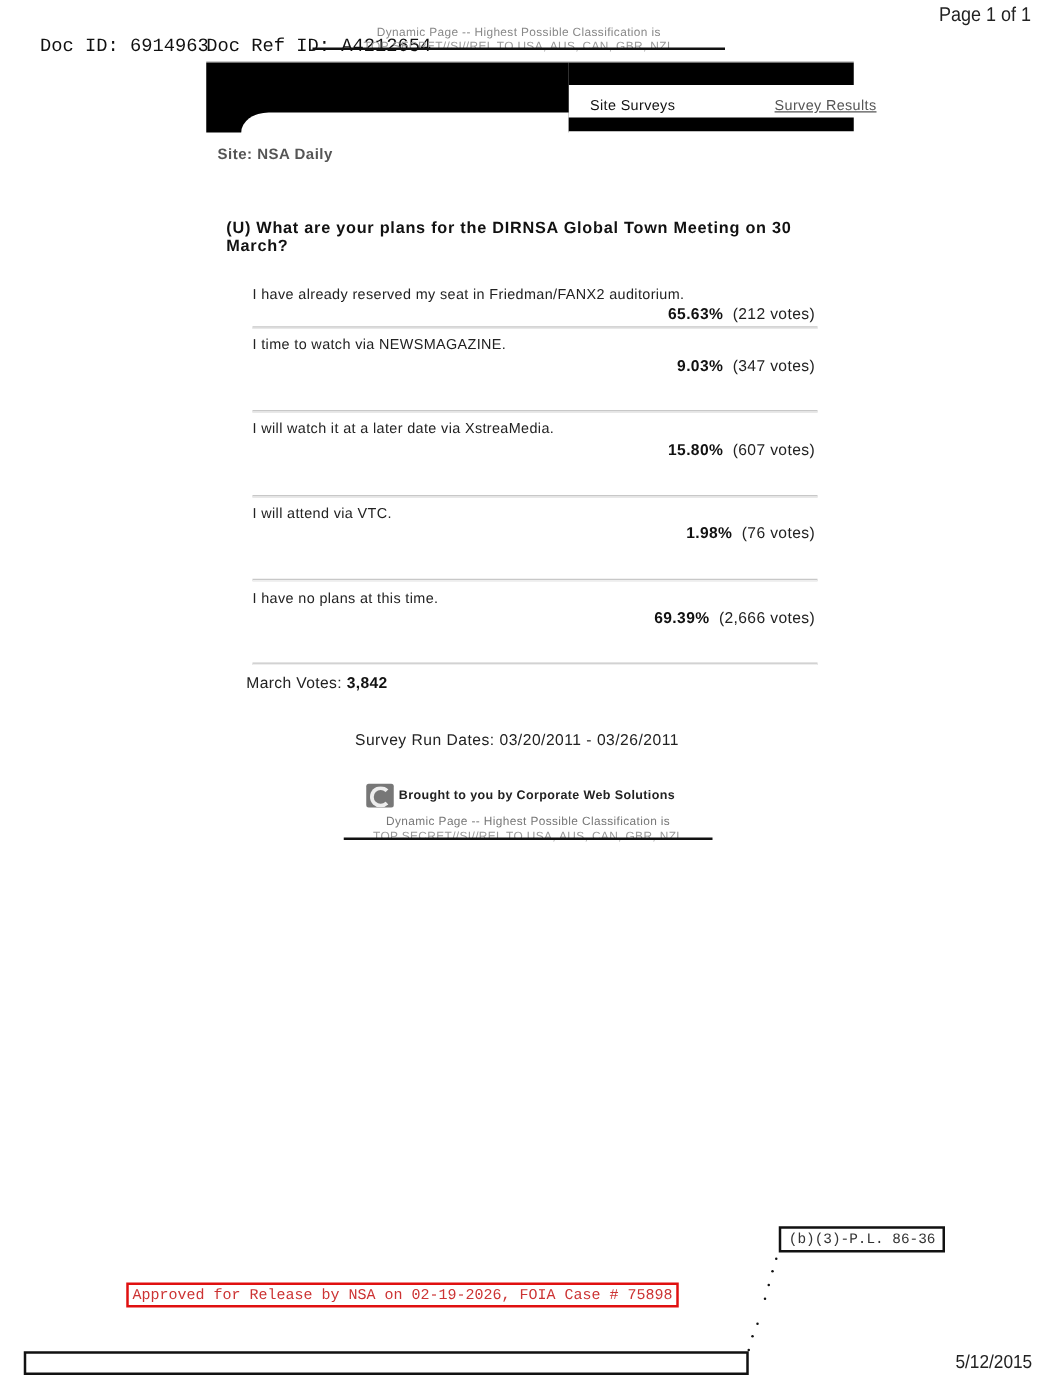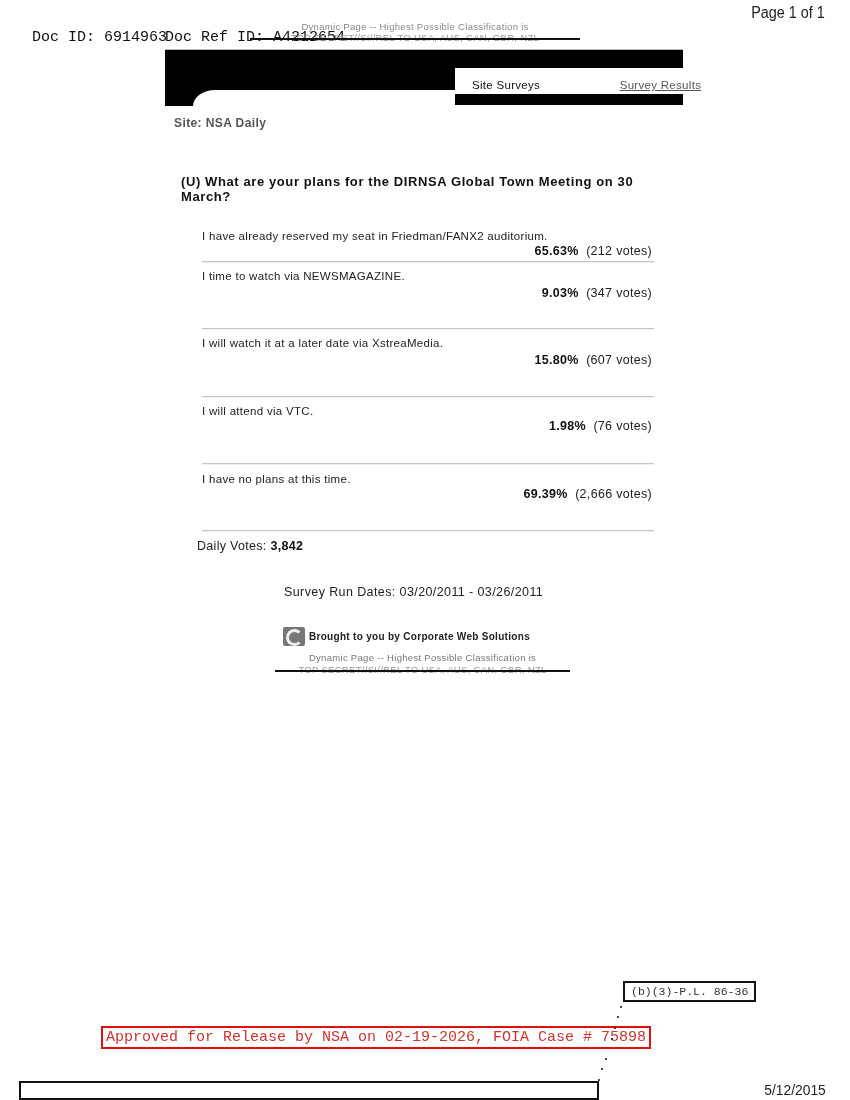--- a/index.html
+++ b/index.html
@@ -35,27 +35,27 @@
   .option { position: absolute; left: 202px; width: 452px; }
   .opt-text { font-size: 11.5px; color: #222; letter-spacing: 0.3px; }
   .opt-result { position: absolute; right: 2px; font-size: 12.5px; color: #222; letter-spacing: 0.3px; }
   .opt-pct { font-weight: bold; color: #111; }
   .sep { position: absolute; left: 202px; width: 452px; height: 1px; background: #c8c8c8; border-bottom: 1px solid #eee; }
 
   #total { left: 197px; top: 539px; font-size: 12.5px; color: #222; letter-spacing: 0.3px; }
   #total b { color: #111; }
   #run-dates { left: 284px; top: 585px; font-size: 12.5px; color: #222; letter-spacing: 0.4px; }
 
-  #brand { left: 283px; top: 627px; font-size: 10px; font-weight: bold; color: #222; letter-spacing: 0.3px; display: flex; align-items: center; }
+  #brand { left: 293px; top: 627px; font-size: 10px; font-weight: bold; color: #222; letter-spacing: 0.3px; display: flex; align-items: center; }
   #brand-logo { width: 22px; height: 19px; background: #777; border-radius: 2px; margin-right: 4px; position: relative; }
   #brand-logo::before { content: ""; position: absolute; left: 3px; top: 2px; width: 11px; height: 11px; border: 3px solid #eee; border-right-color: transparent; border-radius: 50%; }
   .classif-bot { left: 275px; top: 652px; width: 295px; text-align: center; font-size: 9.5px; color: #777; line-height: 12px; letter-spacing: 0.3px; }
 
   #exemption { left: 623px; top: 981px; border: 2px solid #111; padding: 2px 6px; font-size: 11.5px; color: #333; }
-  #approved { left: 101px; top: 1026px; border: 2px solid #e01010; padding: 1px 3px; font-size: 15px; color: #cc3333; }
+  #approved { left: 101px; top: 1026px; border: 2px solid #e01010; padding: 1px 3px; font-size: 12px; color: #cc3333; }
   #redact-box { left: 19px; top: 1081px; width: 576px; height: 15px; border: 2px solid #111; }
   #date-stamp { right: 24px; top: 1081px; font-size: 15px; color: #222; transform: scaleX(0.92); transform-origin: right; }
   .dot { position: absolute; width: 2px; height: 2px; background: #111; border-radius: 50%; }
 </style>
 </head>
 <body>
 
 <div class="abs" id="page-num">Page 1 of 1</div>
 <div class="abs serif" id="doc-id">Doc ID: 6914963</div>
 <div class="abs serif" id="doc-ref">Doc Ref ID: A4212654</div>
@@ -120,21 +120,21 @@
 <div class="option" style="top:473px;">
   <div class="opt-text">I have no plans at this time.</div>
   <div class="opt-result" style="top:14px;">
     <span class="opt-pct">69.39%</span>&nbsp;
     <span>(2,666 votes)</span>
   </div>
 </div>
 <div class="sep" style="top:530px;"></div>
 
 <div class="abs" id="total">
-  <span>Daily Votes:</span>
+  <span>March Votes:</span>
   <b>3,842</b>
 </div>
 
 <div class="abs" id="run-dates">Survey Run Dates: 03/20/2011 - 03/26/2011</div>
 
 <div class="abs" id="brand">
   <span id="brand-logo"></span>
   <span>Brought to you by Corporate Web Solutions</span>
 </div>
 

